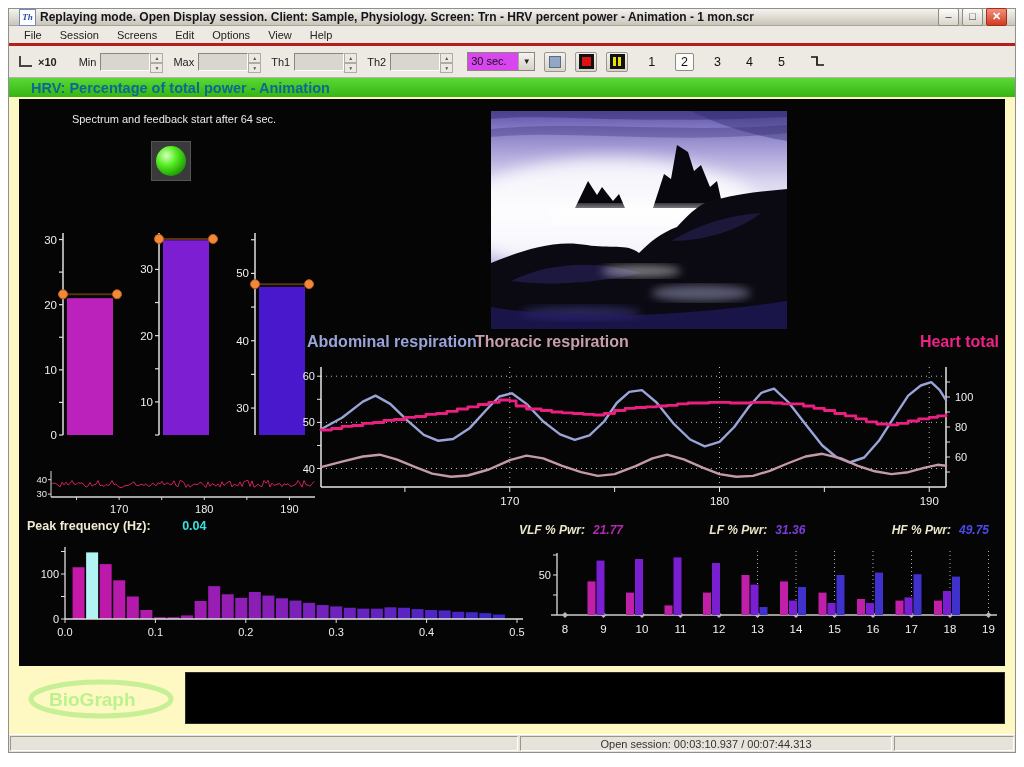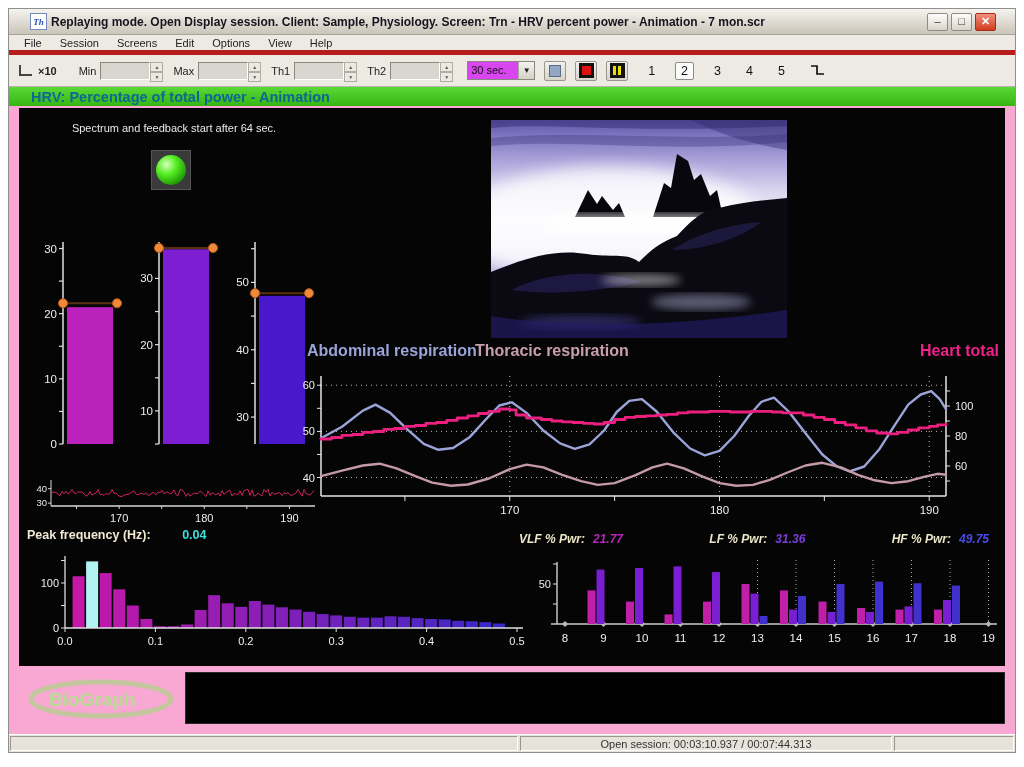--- a/index.html
+++ b/index.html
@@ -1,26 +1,26 @@
 <!DOCTYPE html>
 <html><head>
 <meta charset="utf-8">
 <style>
   * { margin:0; padding:0; box-sizing:border-box; }
   html,body { width:1024px; height:767px; background:#ffffff; font-family:"Liberation Sans", sans-serif; overflow:hidden; }
   svg { font-family:inherit; display:block; }
   .app { position:absolute; left:8px; top:8px; right:8px; bottom:14px; border:1px solid #8f8f8f; background:#eceae3; display:flex; flex-direction:column; }
   
-  .titlebar { height:26px; background:linear-gradient(180deg,#f4f3ef 0%,#dedad1 55%,#c9c5ba 100%); display:flex; align-items:center; padding:0 19px; border-bottom:1px solid #a8a499; }
+  .titlebar { height:17px; background:linear-gradient(180deg,#f4f3ef 0%,#dedad1 55%,#c9c5ba 100%); display:flex; align-items:center; padding:0 8px; border-bottom:1px solid #a8a499; }
   .app-icon { width:17px; height:17px; margin:0 4px 0 2px; background:#fff; border:1px solid #7788bb; display:flex; align-items:center; justify-content:center; font:italic bold 9px "Liberation Serif",serif; color:#2a4fae; }
   .title-text { flex:1; font-size:12px; font-weight:bold; color:#14141e; white-space:nowrap; overflow:hidden; }
   .winbtn { width:21px; height:18px; margin-left:3px; border:1px solid #8f8b80; border-radius:2px; font-size:11px; line-height:15px; text-align:center; background:linear-gradient(180deg,#fdfdfb,#d8d4ca); color:#333; }
   .winbtn.close { background:linear-gradient(180deg,#f2907e,#cf3c20); border-color:#a82c14; color:#fff; font-weight:bold; }
   
-  .menubar { height:20px; display:flex; align-items:center; padding-left:6px; background:#eceae3; border-bottom:5px solid #b91c1c; }
+  .menubar { height:20px; display:flex; align-items:center; padding-left:6px; background:#eceae3; border-bottom:3px solid #b91c1c; }
   .menu-item { font-size:11px; color:#222; padding:2px 9px; }
   
   .toolbar { height:32px; display:flex; align-items:center; padding:0 8px; background:#eceae3; border-bottom:1px solid #b8b4aa; }
   .corner-icon { width:13px; height:11px; border-left:2px solid #444; border-bottom:2px solid #444; margin:0 6px 0 2px; }
   .x10 { font-size:11px; font-weight:bold; color:#222; margin-right:12px; }
   .fld-label { font-size:11px; color:#222; margin:0 4px 0 10px; }
   .spin-box { display:flex; height:18px; }
   .spin-input { width:50px; height:18px; background:#d9d6cf; border-top:1px solid #8a877e; border-left:1px solid #8a877e; border-bottom:1px solid #fff; border-right:1px solid #fff; }
   .spin-btns { display:flex; flex-direction:column; width:13px; }
   .spin-btns span { flex:1; font-size:5px; line-height:8px; text-align:center; color:#555; background:#ece9e2; border:1px solid #b0aca2; }
@@ -33,21 +33,21 @@
   .sq-rec { width:9px; height:9px; background:#dd1111; }
   .sq-pause { width:15px; height:15px; background:#111; display:flex; align-items:center; justify-content:center; gap:2px; }
   .sq-pause i { display:block; width:3px; height:9px; background:#e8e000; }
   .num { font-size:12.5px; color:#111; margin-left:15px; padding:1px 5px; }
   .num.active { background:#fbfbf9; border:1px solid #8f8b80; border-radius:2px; }
   .step-icon { margin-left:18px; }
   
   .green-hdr { height:19px; background:linear-gradient(180deg,#5ad936,#36b512); padding-left:22px; display:flex; align-items:center; }
   .green-hdr span { font-size:14.5px; font-weight:bold; color:#0a6a93; }
   
-  .content { flex:1; position:relative; background:#f9a8d4; }
+  .content { flex:1; position:relative; background:#fef9c3; }
   .main-black { position:absolute; left:10px; right:10px; top:2px; bottom:68px; background:#050505; }
   .instr1 { position:absolute; top:14px; left:0; width:310px; text-align:center; font-size:11px; color:#e8e8e8; }
   .orb-wrap { position:absolute; top:42px; left:132px; width:40px; height:40px; background:#3a3a3a; border:1px solid #555; display:flex; align-items:center; justify-content:center; }
   .orb { width:30px; height:30px; border-radius:50%; background:radial-gradient(circle at 35% 32%, #d8ffc0 0%, #55ee22 35%, #1f9906 75%, #0c5a02 100%); }
   .instr2 { position:absolute; top:88px; left:6px; width:296px; text-align:center; font-size:10.5px; line-height:1.3; color:#c9c9c9; }
   .bars-row { position:absolute; top:126px; left:14px; width:288px; height:230px; display:flex; }
   .strip-wrap { position:absolute; top:362px; left:14px; }
   .peak-row { position:absolute; top:420px; left:8px; font-size:12.5px; font-weight:bold; }
   .peak-row .lbl { color:#f0ead2; }
   .peak-row .val { color:#3ae0e0; margin-left:28px; }
@@ -70,21 +70,21 @@
   .status-mid { width:372px; font-size:11px; color:#333; text-align:center; line-height:14px; }
   .status-right { width:120px; }
 </style>
 </head>
 <body>
 
 <div class="app">
 
   <div class="titlebar">
     <div class="app-icon">Th</div>
-    <div class="title-text">Replaying mode. Open Display session. Client: Sample, Physiology. Screen: Trn - HRV percent power - Animation - 7 mon.scr</div>
+    <div class="title-text">Replaying mode. Open Display session. Client: Sample, Physiology. Screen: Trn - HRV percent power - Animation - 1 mon.scr</div>
     <div class="winbtn">–</div>
     <div class="winbtn">□</div>
     <div class="winbtn close">✕</div>
   </div>
 
   <div class="menubar">
     <span class="menu-item">File</span>
     <span class="menu-item">Session</span>
     <span class="menu-item">Screens</span>
     <span class="menu-item">Edit</span>

